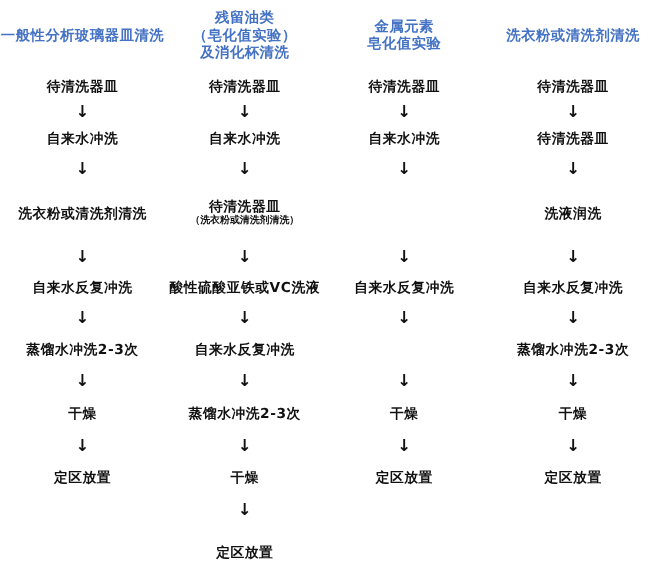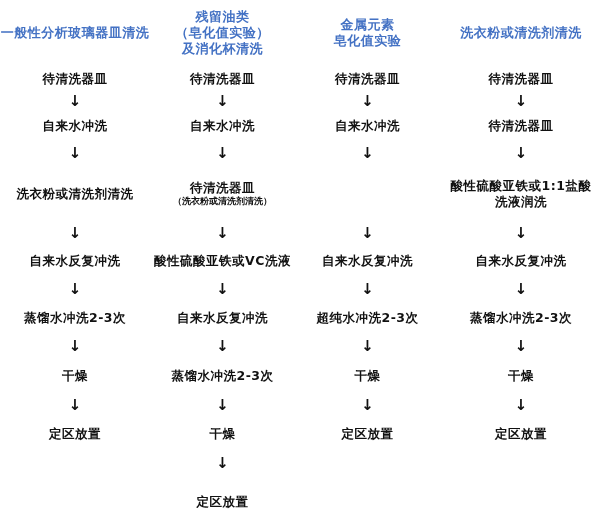--- a/index.html
+++ b/index.html
@@ -110,21 +110,20 @@
   <div class="cell arrow-cell" style="grid-area:5/4">↓</div>
 
   <div class="cell step" style="grid-area:6/1">
       <div>洗衣粉或清洗剂清洗</div>
     </div>
   <div class="cell step" style="grid-area:6/2">
     <div>待清洗器皿</div>
     <div class="small-line">（洗衣粉或清洗剂清洗）</div>
   </div>
   <div class="cell step" style="grid-area:6/4">
-    <div>酸性硫酸亚铁或1:1盐酸</div>
     <div>洗液润洗</div>
   </div>
 
   <div class="cell arrow-cell" style="grid-area:7/1">↓</div>
   <div class="cell arrow-cell" style="grid-area:7/2">↓</div>
   <div class="cell arrow-cell" style="grid-area:7/3">↓</div>
   <div class="cell arrow-cell" style="grid-area:7/4">↓</div>
 
   <div class="cell step" style="grid-area:8/1">
       <div>自来水反复冲洗</div>
@@ -143,23 +142,20 @@
   <div class="cell arrow-cell" style="grid-area:9/2">↓</div>
   <div class="cell arrow-cell" style="grid-area:9/3">↓</div>
   <div class="cell arrow-cell" style="grid-area:9/4">↓</div>
 
   <div class="cell step" style="grid-area:10/1">
       <div>蒸馏水冲洗2-3次</div>
     </div>
   <div class="cell step" style="grid-area:10/2">
       <div>自来水反复冲洗</div>
     </div>
-  <div class="cell step" style="grid-area:10/3">
-      <div>超纯水冲洗2-3次</div>
-    </div>
   <div class="cell step" style="grid-area:10/4">
       <div>蒸馏水冲洗2-3次</div>
     </div>
 
   <div class="cell arrow-cell" style="grid-area:11/1">↓</div>
   <div class="cell arrow-cell" style="grid-area:11/2">↓</div>
   <div class="cell arrow-cell" style="grid-area:11/3">↓</div>
   <div class="cell arrow-cell" style="grid-area:11/4">↓</div>
 
   <div class="cell step" style="grid-area:12/1">

